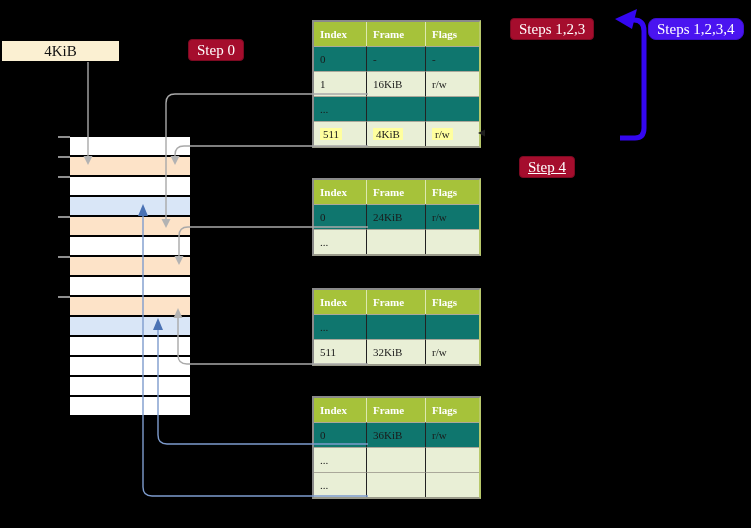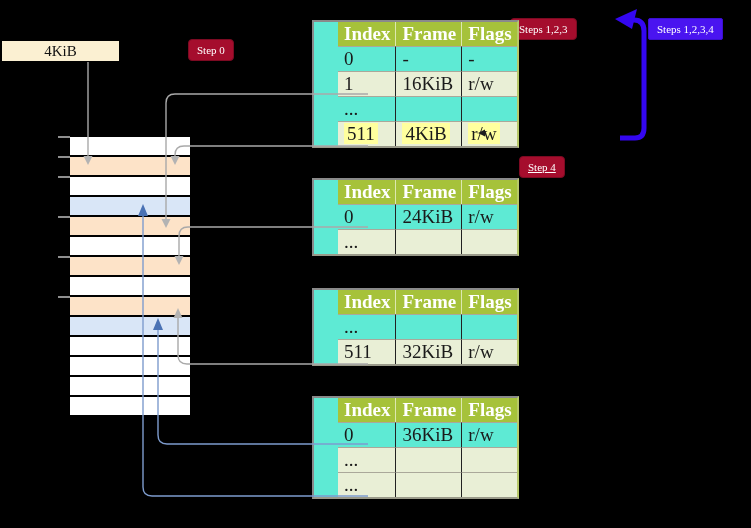--- a/index.html
+++ b/index.html
@@ -20,36 +20,36 @@
   
   #frame-label{
     position:absolute;left:2px;top:41px;width:117px;height:20px;
     background:var(--frame-label-bg);color:#111;
     font-size:15px;text-align:center;line-height:20px;
   }
   
   .badge{
     position:absolute;height:18px;line-height:18px;
     padding:1px 8px;border-radius:4px;
-    color:#fff;font-size:11px;white-space:nowrap;
+    color:#fff;font-size:15px;white-space:nowrap;
   }
   .badge.red{background:var(--badge-red);border:1px solid #7c0a22;}
   .badge.blue{background:var(--badge-blue);border:1px solid #3a0fd0;}
   #badge-step0{left:188px;top:39px;}
   #badge-steps123{left:510px;top:18px;}
-  #badge-steps1234{left:648px;top:18px;border-radius:2px;}
+  #badge-steps1234{left:648px;top:18px;border-radius:8px;}
   #badge-step4{left:519px;top:156px;text-decoration:underline;}
   
   .ptable{
     position:absolute;left:312px;
     border-collapse:separate;border-spacing:0;
-    background:#5eead4;
+    background:#0f766e;
     border-left:2px solid #8a8a8a;border-top:2px solid #8a8a8a;
     border-right:2px solid #b7c86a;border-bottom:2px solid #9a9a8a;
-    font-size:19px;color:#1a1a1a;padding-left:24px;
+    font-size:11px;color:#1a1a1a;
   }
   .ptable th{
     background:var(--table-header);color:#fff;
     font-weight:bold;text-align:left;
     height:22px;padding:1px 5px 1px 6px;
     border-right:1px solid #dde8b0;
   }
   .ptable th:last-child{border-right:none;}
   .ptable td{
     height:22px;padding:1px 5px 1px 6px;

